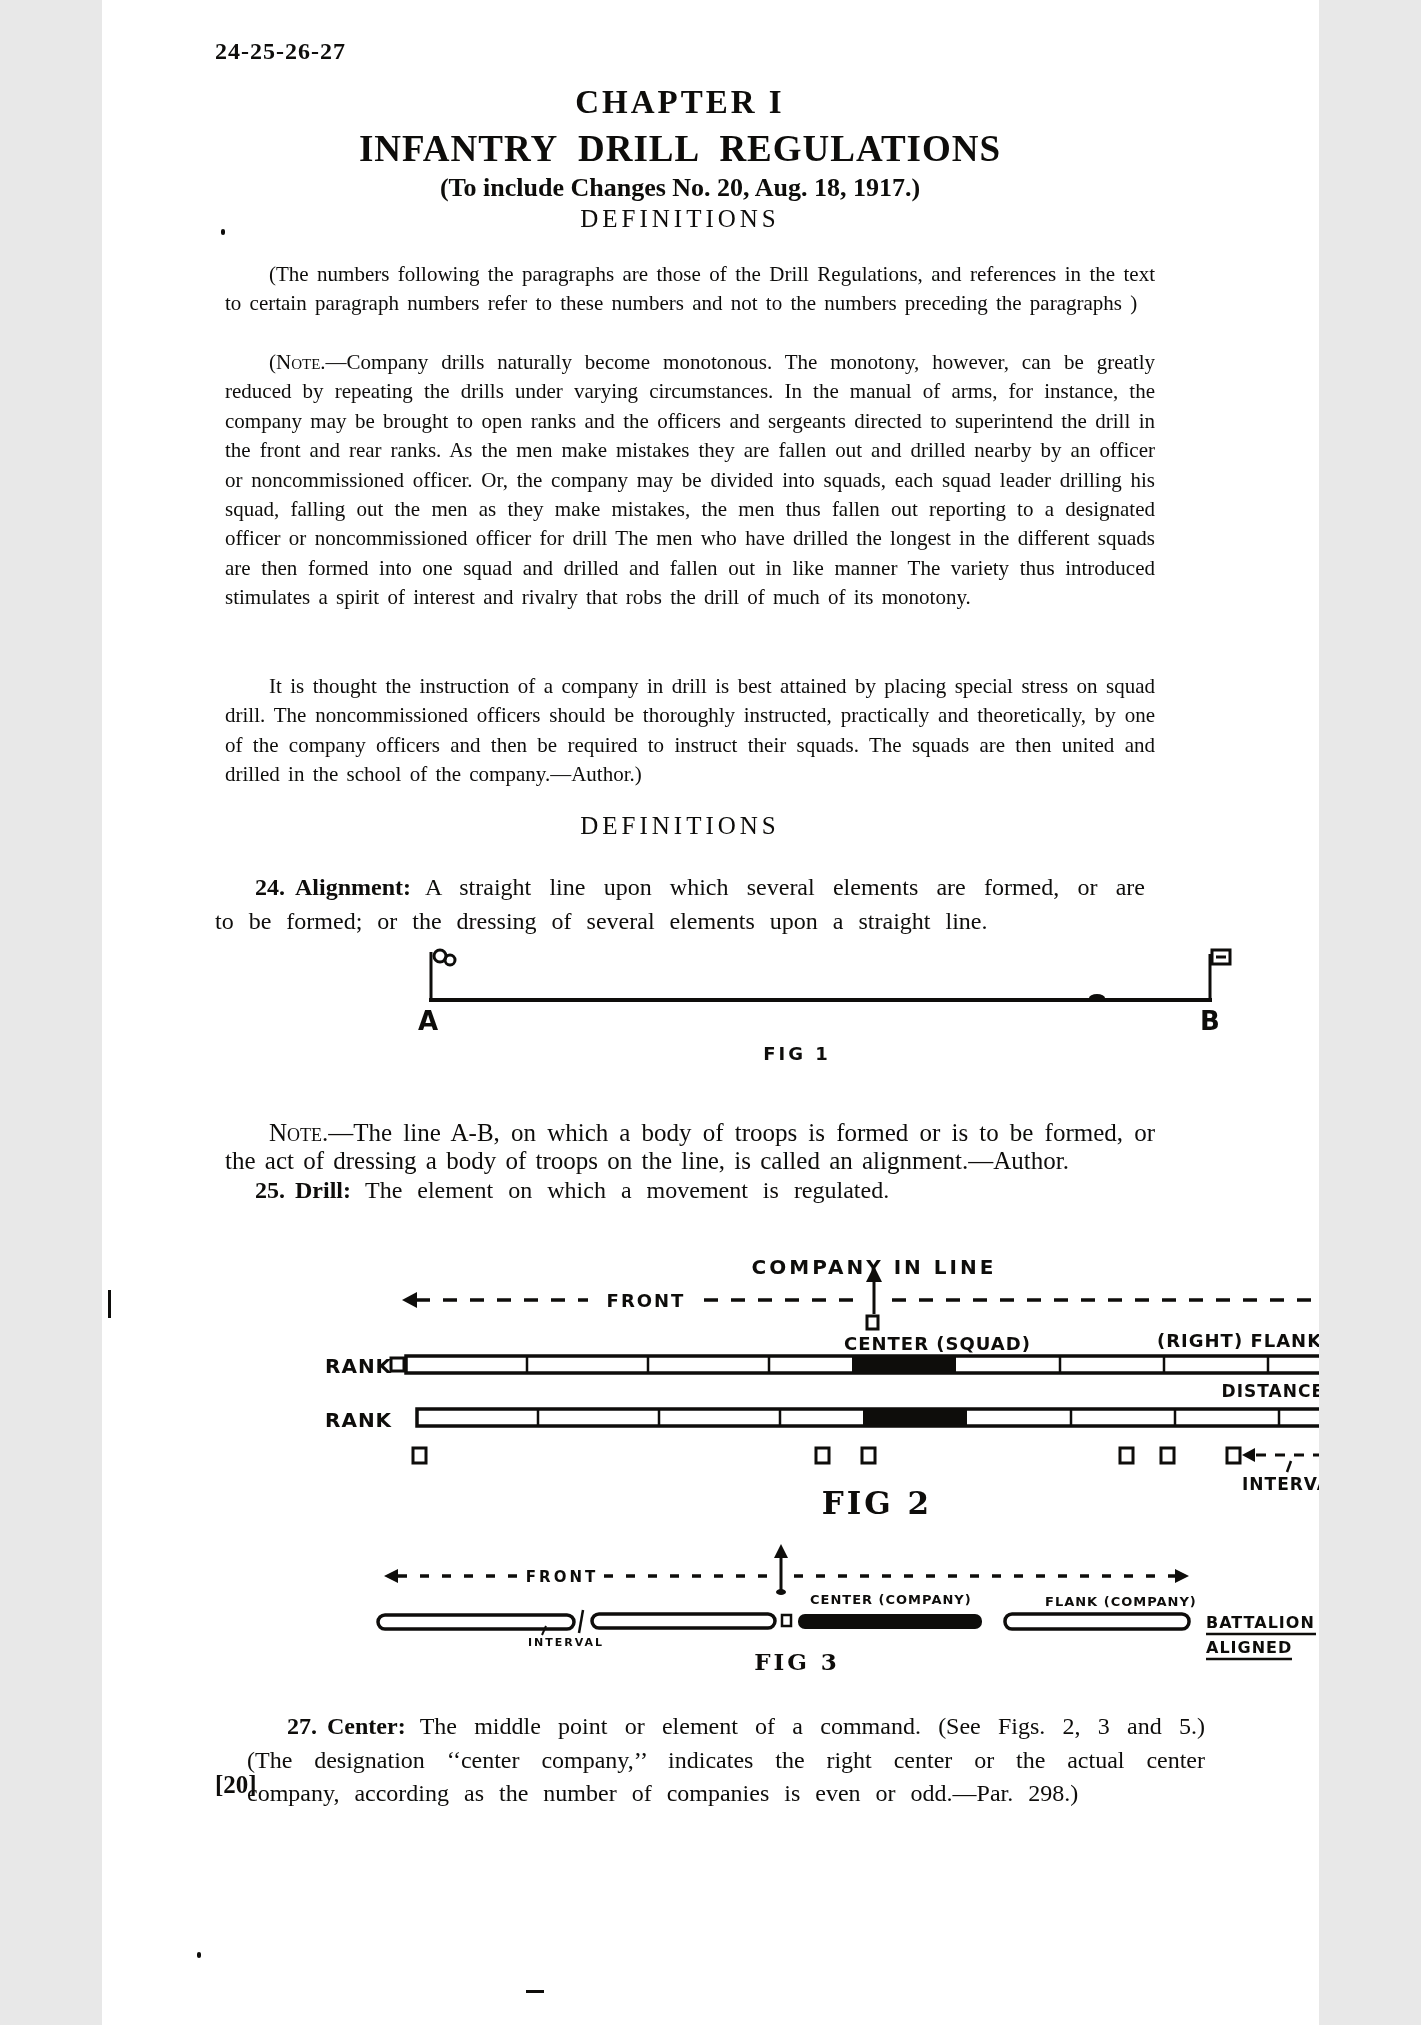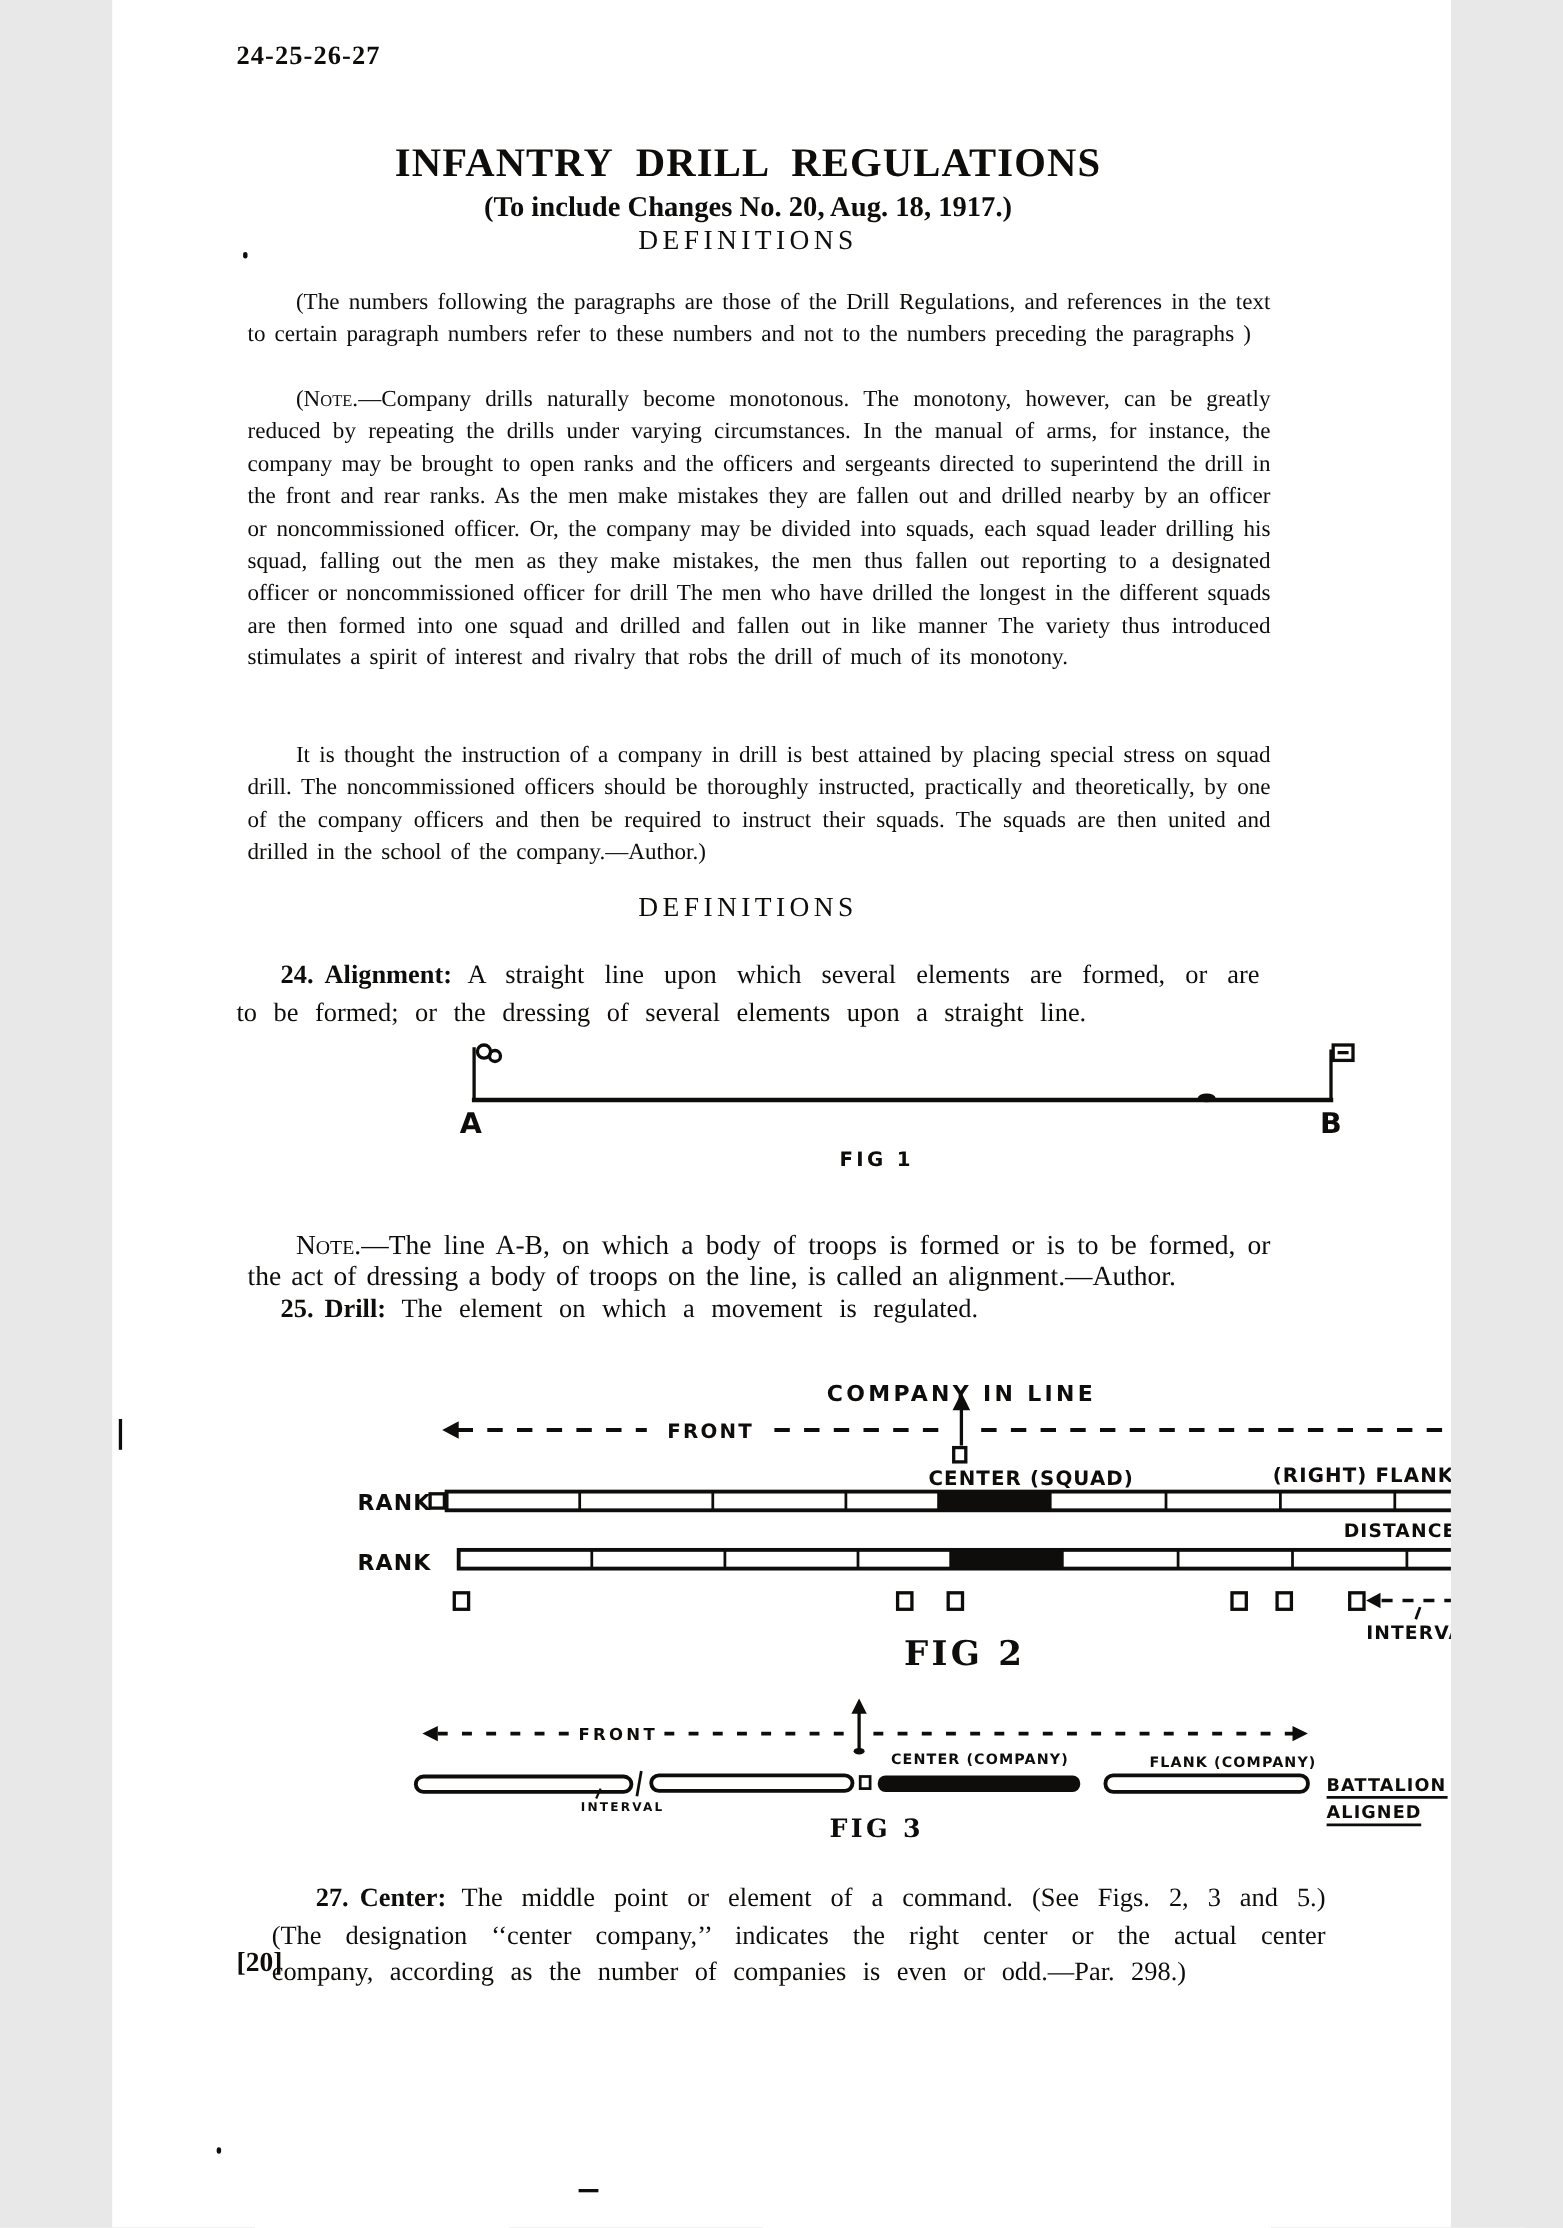--- a/index.html
+++ b/index.html
@@ -47,20 +47,21 @@
 <div class="page">
 
   <div class="abs docnum">24-25-26-27</div>
 
   <div class="abs mark" style="left:1348px;top:76px;width:3px;height:25px;transform:rotate(32deg);"></div>
   <div class="abs mark" style="left:6px;top:1290px;width:3px;height:28px;"></div>
   <div class="abs mark" style="left:119px;top:229px;width:4px;height:6px;border-radius:2px;"></div>
   <div class="abs mark" style="left:95px;top:1952px;width:4px;height:6px;border-radius:2px;"></div>
   <div class="abs mark" style="left:424px;top:1990px;width:18px;height:3px;"></div>
 
+  <div class="abs cblock chapter">CHAPTER I</div>
   <div class="abs cblock title">INFANTRY DRILL REGULATIONS</div>
   <div class="abs cblock subtitle">(To include Changes No. 20, Aug. 18, 1917.)</div>
   <div class="abs cblock defhead dh1">DEFINITIONS</div>
 
   <p class="abs bodyp p-intro">(The numbers following the paragraphs are those of the Drill Regulations, and references in the text to certain paragraph numbers refer to these numbers and not to the numbers preceding the paragraphs )</p>
 
   <p class="abs bodyp p-note"><span>(</span><span class="sc">Note.</span><span>—Company drills naturally become monotonous.  The monotony, however, can be greatly reduced by repeating the drills under varying circumstances.  In the manual of arms, for instance, the company may be brought to open ranks and the officers and sergeants directed to superintend the drill in the front and rear ranks. As the men make mistakes they are fallen out and drilled nearby by an officer or noncommissioned officer.  Or, the company may be divided into squads, each squad leader drilling his squad, falling out the men as they make mistakes, the men thus fallen out reporting to a designated officer or noncommissioned officer for drill  The men who have drilled the longest in the different squads are then formed into one squad and drilled and fallen out in like manner  The variety thus introduced stimulates a spirit of interest and rivalry that robs the drill of much of its monotony.</span></p>
 
   <p class="abs bodyp p-thought">It is thought the instruction of a company in drill is best attained by placing special stress on squad drill.  The noncommissioned officers should be thoroughly instructed, practically and theoretically, by one of the company officers and then be required to instruct their squads.  The squads are then united and drilled in the school of the company.—Author.)</p>
 

